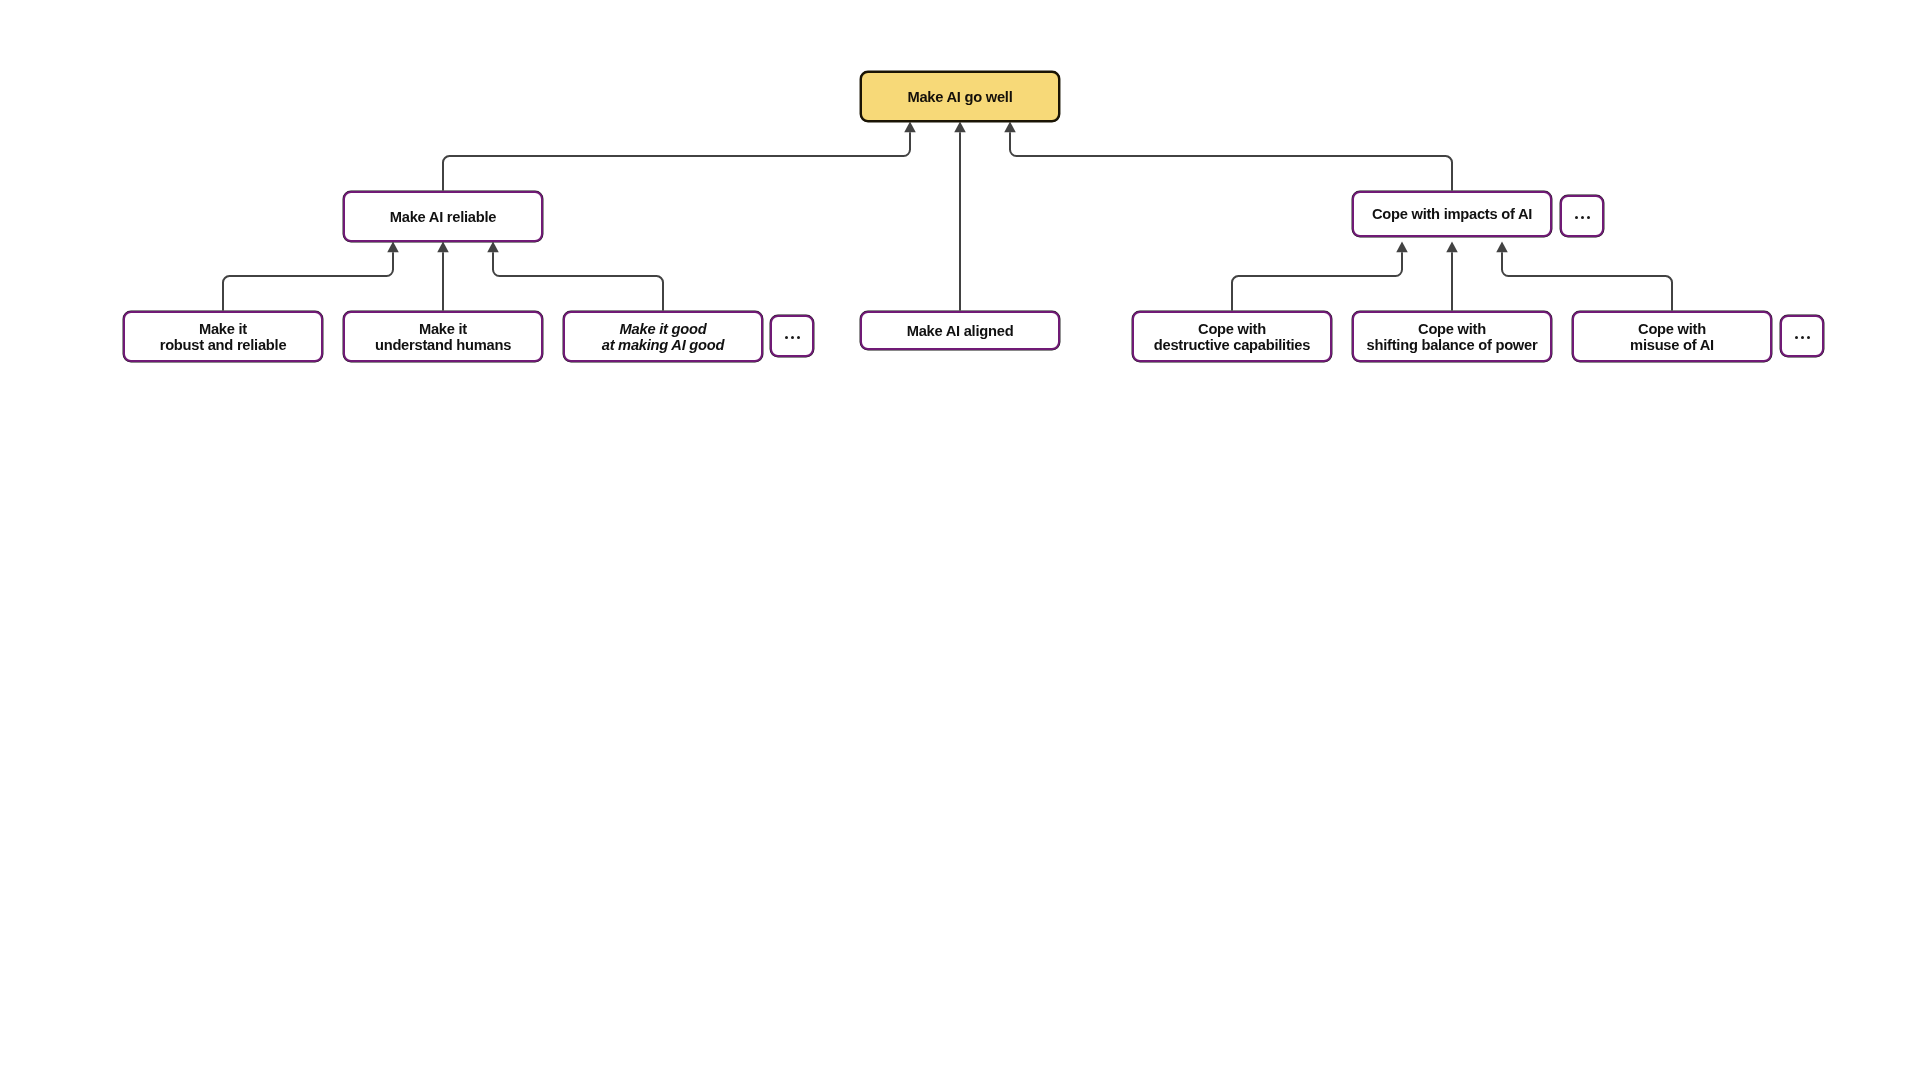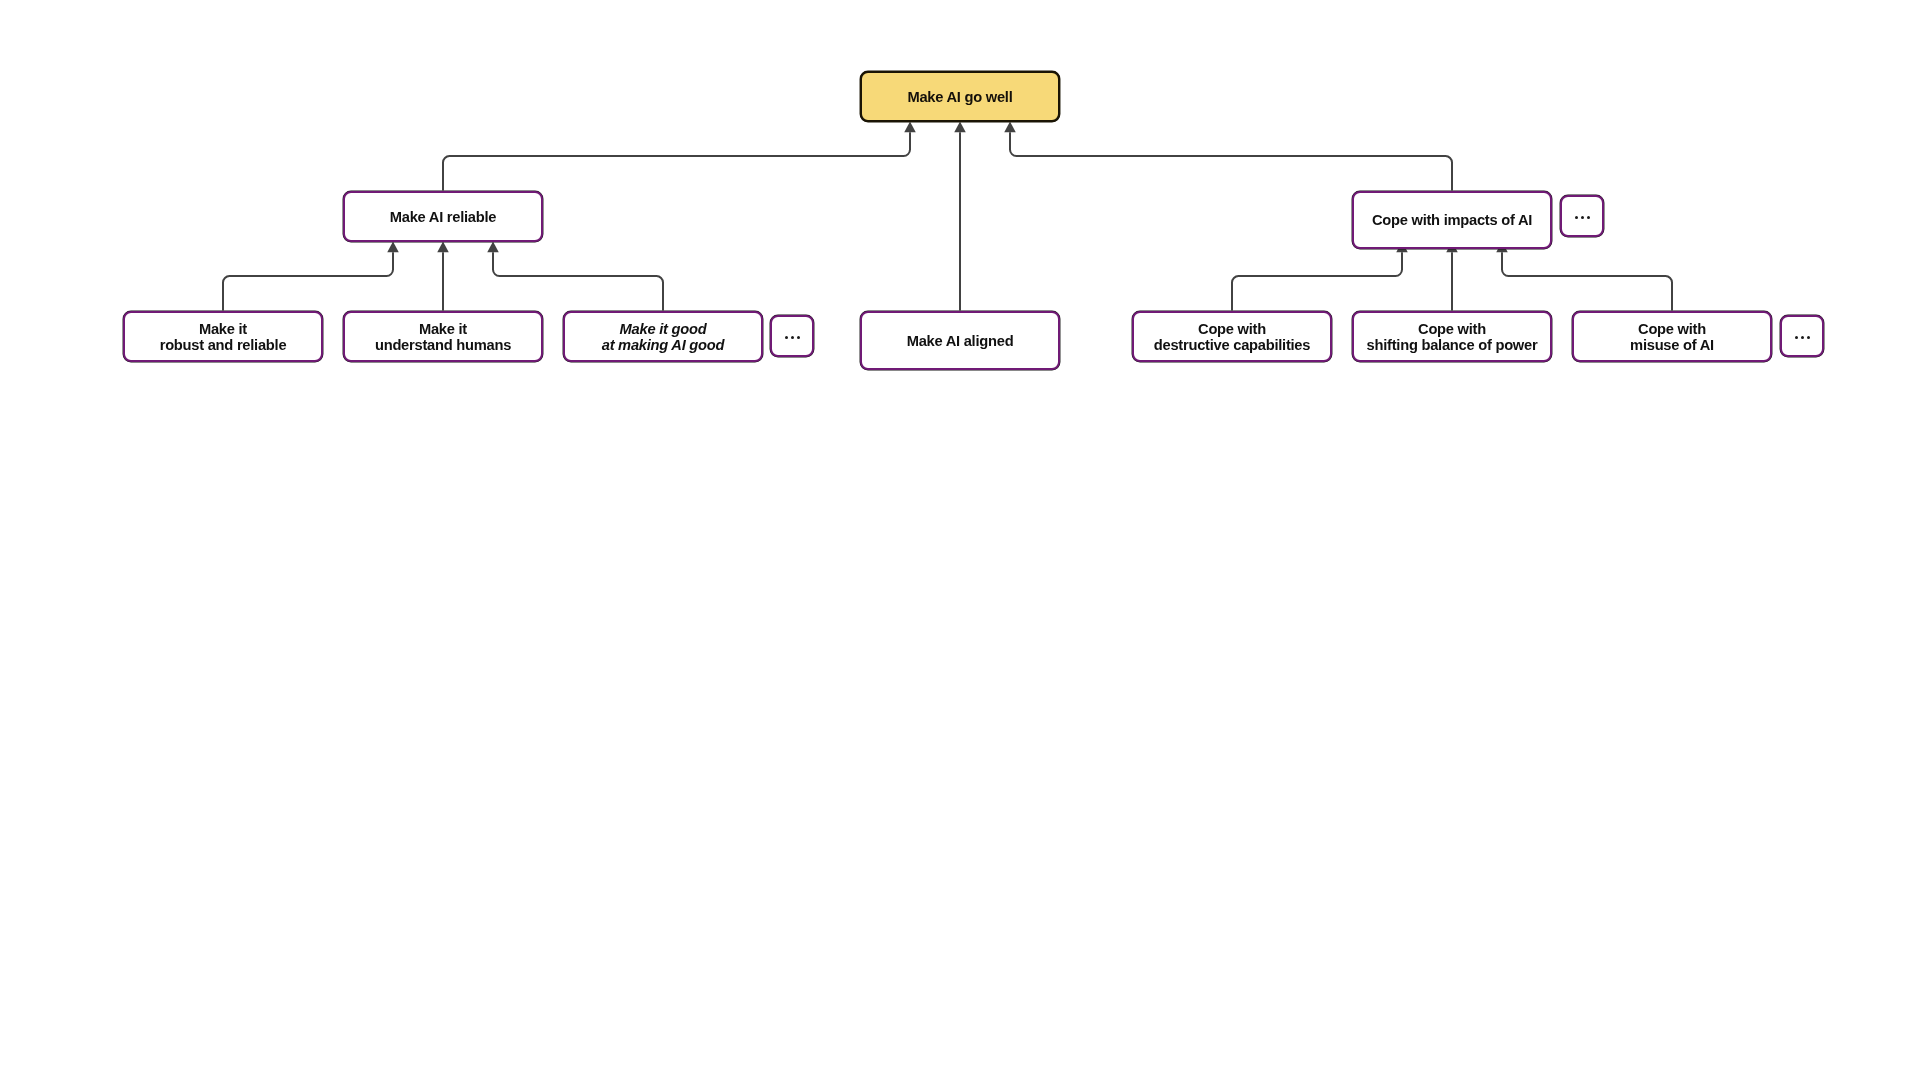--- a/index.html
+++ b/index.html
@@ -48,21 +48,21 @@
       <path d="M 1502 241.6 L 1496.25 252.2 L 1507.75 252.2 Z" fill="#424242"></path>
       <path d="M 1502 252.2 L 1502 269.55 A 6.5 6.5 0 0 0 1508.5 276.05 L 1665.5 276.05 A 6.5 6.5 0 0 1 1672 282.55 L 1672 310.5" fill="none" stroke="#424242" stroke-width="2" stroke-linecap="butt"></path>
     </svg>
   <div id="nodes">
       <div class="node root" style="left: 860px; top: 70.5px; width: 200px; height: 51.1px;">
         <span>Make AI go well</span>
       </div>
       <div class="node" style="left: 343px; top: 190.5px; width: 200px; height: 51.1px;">
         <span>Make AI reliable</span>
       </div>
-      <div class="node" style="left: 1352px; top: 190.5px; width: 200px; height: 58px;">
+      <div class="node" style="left: 1352px; top: 190.5px; width: 200px; height: 46px;">
         <span>Cope with impacts of AI</span>
       </div>
       <div class="node more" style="left: 1560px; top: 195.05px; width: 44px; height: 42px;">
         <span class="dots">
           <i></i>
           <i></i>
           <i></i>
         </span>
       </div>
       <div class="node" style="left: 123px; top: 310.5px; width: 200px; height: 51.1px;">
@@ -74,21 +74,21 @@
       <div class="node" style="left: 563px; top: 310.5px; width: 200px; height: 51.1px; font-style: italic;">
         <span>Make it good<br>at making AI good</span>
       </div>
       <div class="node more" style="left: 770px; top: 315.05px; width: 44px; height: 42px;">
         <span class="dots">
           <i></i>
           <i></i>
           <i></i>
         </span>
       </div>
-      <div class="node" style="left: 860px; top: 310.5px; width: 200px; height: 59px;">
+      <div class="node" style="left: 860px; top: 310.5px; width: 200px; height: 39px;">
         <span>Make AI aligned</span>
       </div>
       <div class="node" style="left: 1132px; top: 310.5px; width: 200px; height: 51.1px;">
         <span>Cope with<br>destructive capabilities</span>
       </div>
       <div class="node" style="left: 1352px; top: 310.5px; width: 200px; height: 51.1px;">
         <span>Cope with<br>shifting balance of power</span>
       </div>
       <div class="node" style="left: 1572px; top: 310.5px; width: 200px; height: 51.1px;">
         <span>Cope with<br>misuse of AI</span>

